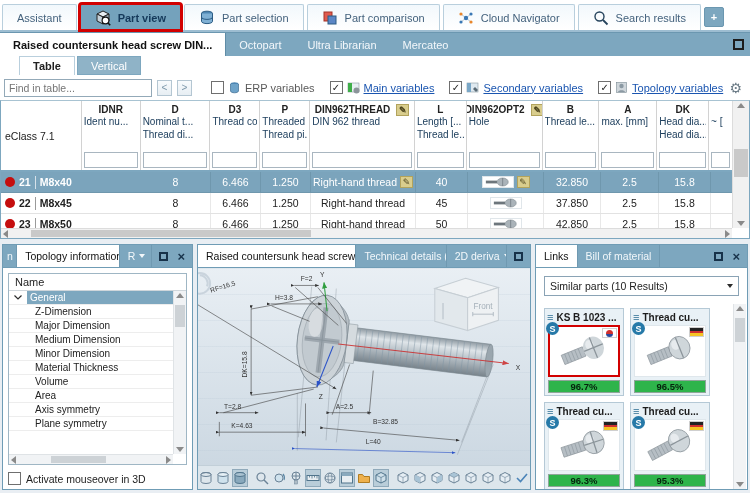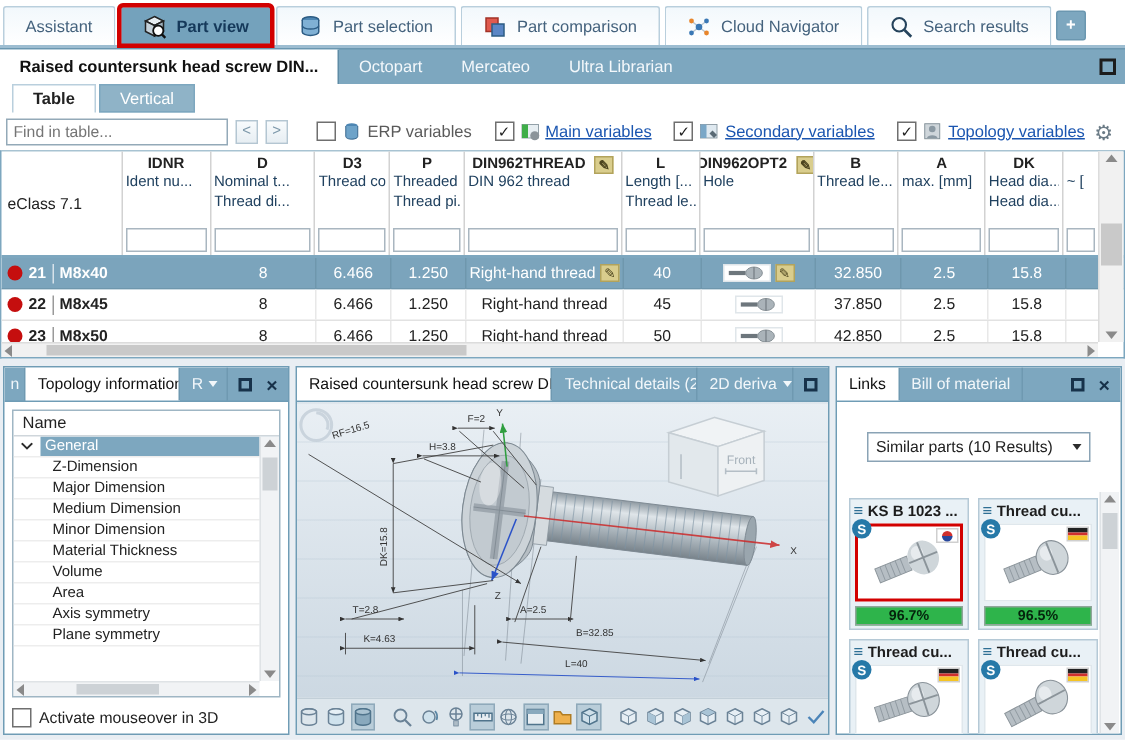--- a/index.html
+++ b/index.html
@@ -15,21 +15,21 @@
   .plusbtn{width:20px;height:20px;margin-bottom:3px;background:#7da7bf;border:1px solid #6b97b0;color:#fff;font-weight:bold;display:flex;align-items:center;justify-content:center;border-radius:2px}
   .mainsep{height:2px;background:#9dbdd1}
 
   
   .docbar{height:24px;background:#7da7bf;border-top:1px solid #6b97b0;display:flex;align-items:stretch;position:relative}
   .dtab{display:flex;align-items:center;padding:0 13px;color:#f4f8fb;white-space:nowrap}
   .dtab.active{background:#fff;color:#111;font-weight:bold;border-right:1px solid #5f8ca6}
   .winicon{position:absolute;right:6px;top:6px;width:11px;height:11px;border:2px solid #1c1c1c;background:transparent}
 
   
-  .viewtabs{height:19px;display:flex;align-items:flex-end;background:#fff;padding-left:8px;gap:2px}
+  .viewtabs{height:19px;display:flex;align-items:flex-end;background:#fff;padding-left:19px;gap:2px}
   .vtab{height:19px;display:flex;align-items:center;padding:0 13px;white-space:nowrap}
   .vtab.active{font-weight:bold;border:1px solid #b9cfdd;border-bottom:none;background:#fff}
   .vtab.inactive{background:#8fb3c7;color:#fff;border:1px solid #7da7bf}
 
   
   .findbar{height:25px;display:flex;align-items:center;gap:5px;padding:0 8px 0 4px;background:#fff}
   .find{width:148px;height:18px;border:1px solid #93a9b8;font:10.5px "Liberation Sans",sans-serif;color:#555;padding:0 4px}
   .navbtn{width:15px;height:16px;border:1px solid #b4c6d2;background:linear-gradient(#f8fbfd,#e7eef3);color:#7d98aa;font-size:10px;line-height:1;display:flex;align-items:center;justify-content:center}
   .cb{width:13px;height:13px;border:1px solid #6f6f6f;background:#fff;display:flex;align-items:center;justify-content:center;font-size:10px;color:#1c1c1c;flex:0 0 auto}
   .vicon{width:13px;height:13px;flex:0 0 auto}
@@ -64,21 +64,21 @@
   .sb-lt{position:absolute;left:2px;top:1px;border-top:4px solid transparent;border-bottom:4px solid transparent;border-right:5px solid #8a8a8a}
   .sb-rt{position:absolute;right:2px;top:1px;border-top:4px solid transparent;border-bottom:4px solid transparent;border-left:5px solid #8a8a8a}
   .vthumb{position:absolute;left:1px;right:1px;top:48px;height:28px;background:#c9c9c9}
   .hthumb{position:absolute;top:1px;bottom:1px;left:30px;width:280px;background:#c9c9c9}
 
   
   .bottom{display:flex;gap:4px;background:#e9eef3;padding:5px 2px 3px;height:254px;align-items:stretch}
   .panel{border:1px solid #6f9cb5;background:#fff;display:flex;flex-direction:column;overflow:hidden}
   .p-left{width:191px}
   .p-mid{flex:1}
-  .p-right{width:191px}
+  .p-right{width:213px}
   .ptabs{height:23px;background:#7da7bf;display:flex;align-items:stretch;border-bottom:1px solid #6f9cb5;flex:0 0 auto}
   .ptab{display:flex;align-items:center;gap:4px;padding:0 8px;color:#f2f7fa;font-size:10.5px;border-right:1px solid #6f99b1;white-space:nowrap;overflow:hidden}
   .ptab.active{background:#fff;color:#111}
   .pctl{margin-left:auto;display:flex;align-items:center;gap:9px;padding:0 7px;flex:0 0 auto}
   .maxbox{width:9px;height:9px;border:2px solid #17324a}
   .closex{color:#17324a;font-size:13px;font-weight:bold;line-height:1}
   .tri-dn{border-left:3.5px solid transparent;border-right:3.5px solid transparent;border-top:4px solid #f2f7fa}
   .tri-dn.dark{border-top-color:#2c2c2c}
 
   
@@ -100,21 +100,21 @@
   .viewport{flex:1;position:relative;background:
      repeating-linear-gradient(180deg, rgba(176,194,208,.18) 0 1px, transparent 1px 26px),
      linear-gradient(#e9eff4,#ccd8e2)}
   .viewport svg{position:absolute;inset:0}
   .vtoolbar{height:24px;background:#dde6ec;border-top:1px solid #c2cfd8;display:flex;align-items:center;justify-content:center;gap:1px;flex:0 0 auto}
   .ti{width:18px;height:18px;display:flex;align-items:center;justify-content:center;border:1px solid transparent}
   .ti.pressed{background:#b9cdd9;border-color:#8fa9ba}
   .tgap{width:8px}
 
   
-  .ddrow{padding:20px;flex:0 0 auto}
+  .ddrow{padding:8px;flex:0 0 auto}
   .dd{height:20px;border:1px solid #8aa3b5;display:flex;align-items:center;background:#fff}
   .dd .ddtext{flex:1;padding-left:5px;font-size:10.5px;white-space:nowrap;overflow:hidden}
   .dd .ddbtn{width:17px;align-self:stretch;display:flex;align-items:center;justify-content:center}
   .cards{position:relative;flex:1;overflow:hidden;padding:4px 0 0 8px}
   .cardgrid{display:grid;grid-template-columns:80px 80px;gap:6px;width:166px}
   .card{position:relative;width:80px;height:88px;border:1px solid #b5c9d6;background:#e9f1f6;padding:2px;display:flex;flex-direction:column}
   .card.stub{height:14px}
   .chead{display:flex;align-items:center;gap:3px;height:13px;font-size:10px;font-weight:bold;color:#1c1c1c;white-space:nowrap;overflow:hidden}
   .burger{color:#2e6f94;font-size:11px;line-height:1}
   .cimg{position:relative;flex:1;margin:1px 1px 0;background:#fff;border:1px solid #dfe7ec;display:flex;align-items:center;justify-content:center}
@@ -192,24 +192,24 @@
   <div class="mainsep"></div>
 
   <div class="docbar">
     <div class="dtab active">
         <span>Raised countersunk head screw DIN...</span>
       </div>
     <div class="dtab">
         <span>Octopart</span>
       </div>
     <div class="dtab">
+        <span>Ultra Librarian</span>
+      </div>
+    <div class="dtab">
         <span>Mercateo</span>
-      </div>
-    <div class="dtab">
-        <span>Ultra Librarian</span>
       </div>
     <div class="winicon"></div>
   </div>
 
   <div class="viewtabs">
     <div class="vtab active">
         <span>Table</span>
       </div>
     <div class="vtab inactive">
         <span>Vertical</span>

